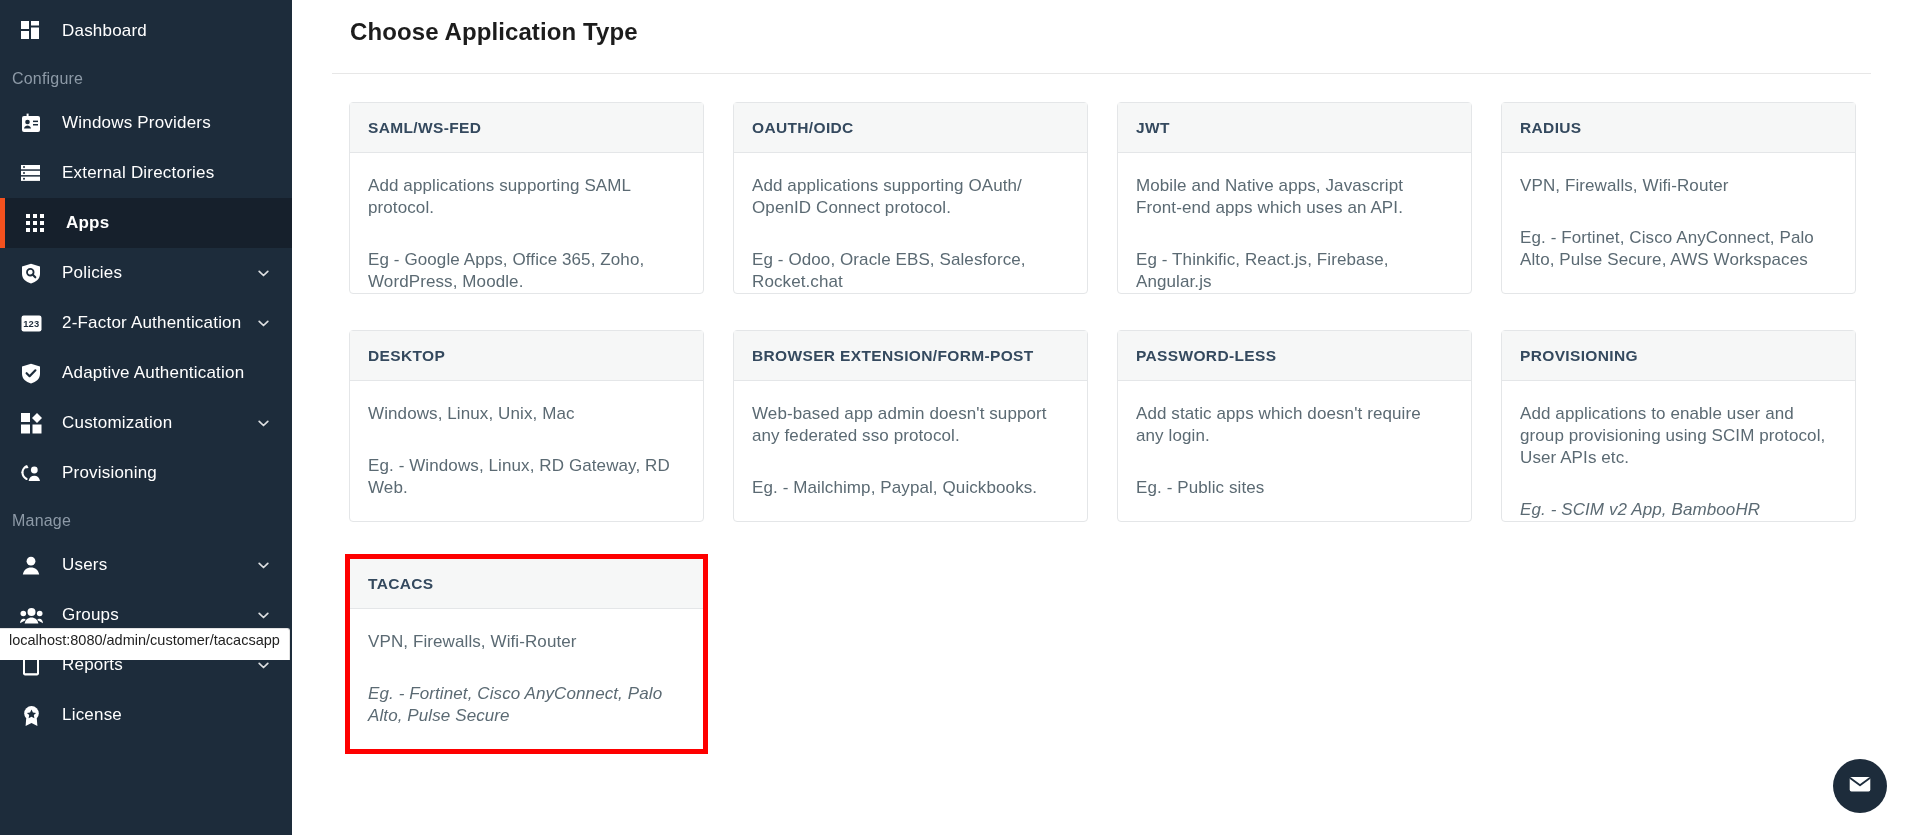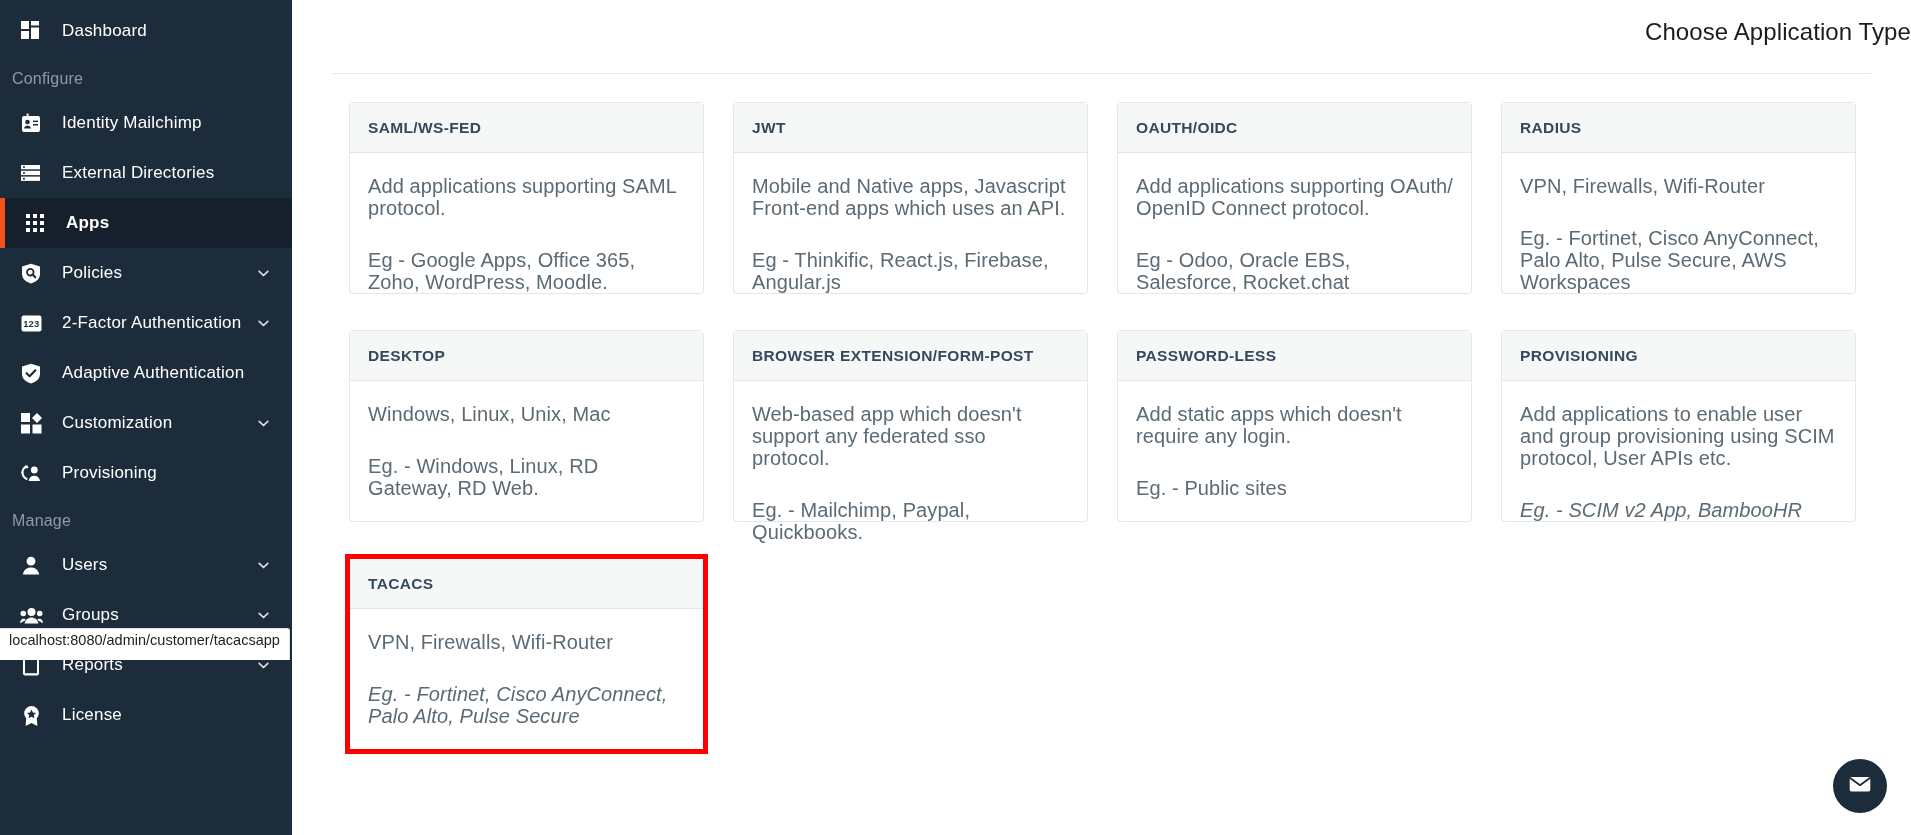--- a/index.html
+++ b/index.html
@@ -98,23 +98,22 @@
     flex: 1;
     height: 835px;
     background: #ffffff;
     position: relative;
     overflow: hidden;
   }
   .page-title {
     font-size: 24px;
     color: #1c1c1c;
     padding: 18px 0 0 58px;
-    font-weight: normal;
+    font-weight: bold;
     letter-spacing: .1px;
-    text-align: right;
   }
   .title-rule {
     margin: 27px 40px 0 40px;
     border-top: 1px solid #e7e7e7;
   }
   .grid {
     display: grid;
     grid-template-columns: repeat(4, 1fr);
     column-gap: 29px;
     row-gap: 36px;
@@ -140,21 +139,21 @@
     font-size: 15.5px;
     font-weight: bold;
     color: #34495e;
     letter-spacing: .35px;
   }
   .card-body {
     padding: 22px 18px 24px 18px;
     height: 140px;
   }
   .card-body p {
-    font-size: 20px;
+    font-size: 17px;
     line-height: 22px;
     color: #5b6a73;
     letter-spacing: .1px;
   }
   .card-body p.eg { margin-top: 30px; }
   .card-body p.italic { font-style: italic; }
 
   
   .chat-fab {
     position: absolute;
@@ -194,21 +193,21 @@
           <span class="ico">
             <svg width="20" height="21" viewBox="0 0 20 21">
               <rect x="1" y="3" width="18" height="16" rx="2" fill="#ffffff"></rect>
               <circle cx="6.5" cy="9" r="2.3" fill="#1d2c3b"></circle>
               <path d="M3 15.5c.6-2 2-2.9 3.5-2.9s2.9.9 3.5 2.9z" fill="#1d2c3b"></path>
               <rect x="12" y="7.6" width="5" height="1.5" fill="#1d2c3b"></rect>
               <rect x="12" y="11" width="5" height="1.5" fill="#1d2c3b"></rect>
               <rect x="5.6" y="0.6" width="2" height="3.6" fill="#ffffff"></rect>
             </svg>
           </span>
-          <span class="label">Identity Mailchimp</span>
+          <span class="label">Windows Providers</span>
         </div>
         <div class="nav-item">
           <span class="ico">
             <svg width="20" height="18" viewBox="0 0 20 18">
               <rect x="0" y="1" width="19" height="4.3" fill="#ffffff"></rect>
               <rect x="0" y="6.8" width="19" height="4.3" fill="#ffffff"></rect>
               <rect x="0" y="12.6" width="19" height="4.3" fill="#ffffff"></rect>
               <circle cx="3" cy="3.1" r="1" fill="#1d2c3b"></circle>
               <circle cx="3" cy="8.9" r="1" fill="#1d2c3b"></circle>
               <circle cx="3" cy="14.7" r="1" fill="#1d2c3b"></circle>
@@ -366,51 +365,51 @@
     <div class="title-rule"></div>
     <div class="grid" id="card-grid">
         <div class="card">
           <div class="card-head">SAML/WS-FED</div>
           <div class="card-body">
             <p>Add applications supporting SAML protocol.</p>
             <p class="eg">Eg - Google Apps, Office 365, Zoho, WordPress, Moodle.</p>
           </div>
         </div>
         <div class="card">
+          <div class="card-head">OAUTH/OIDC</div>
+          <div class="card-body">
+            <p>Add applications supporting OAuth/ OpenID Connect protocol.</p>
+            <p class="eg">Eg - Odoo, Oracle EBS, Salesforce, Rocket.chat</p>
+          </div>
+        </div>
+        <div class="card">
           <div class="card-head">JWT</div>
           <div class="card-body">
             <p>Mobile and Native apps, Javascript Front-end apps which uses an API.</p>
             <p class="eg">Eg - Thinkific, React.js, Firebase, Angular.js</p>
           </div>
         </div>
         <div class="card">
-          <div class="card-head">OAUTH/OIDC</div>
-          <div class="card-body">
-            <p>Add applications supporting OAuth/ OpenID Connect protocol.</p>
-            <p class="eg">Eg - Odoo, Oracle EBS, Salesforce, Rocket.chat</p>
-          </div>
-        </div>
-        <div class="card">
           <div class="card-head">RADIUS</div>
           <div class="card-body">
             <p>VPN, Firewalls, Wifi-Router</p>
             <p class="eg">Eg. - Fortinet, Cisco AnyConnect, Palo Alto, Pulse Secure, AWS Workspaces</p>
           </div>
         </div>
         <div class="card">
           <div class="card-head">DESKTOP</div>
           <div class="card-body">
             <p>Windows, Linux, Unix, Mac</p>
             <p class="eg">Eg. - Windows, Linux, RD Gateway, RD Web.</p>
           </div>
         </div>
         <div class="card">
           <div class="card-head">BROWSER EXTENSION/FORM-POST</div>
           <div class="card-body">
-            <p>Web-based app which doesn't support any federated sso protocol.</p>
+            <p>Web-based app admin doesn't support any federated sso protocol.</p>
             <p class="eg">Eg. - Mailchimp, Paypal, Quickbooks.</p>
           </div>
         </div>
         <div class="card">
           <div class="card-head">PASSWORD-LESS</div>
           <div class="card-body">
             <p>Add static apps which doesn't require any login.</p>
             <p class="eg">Eg. - Public sites</p>
           </div>
         </div>

